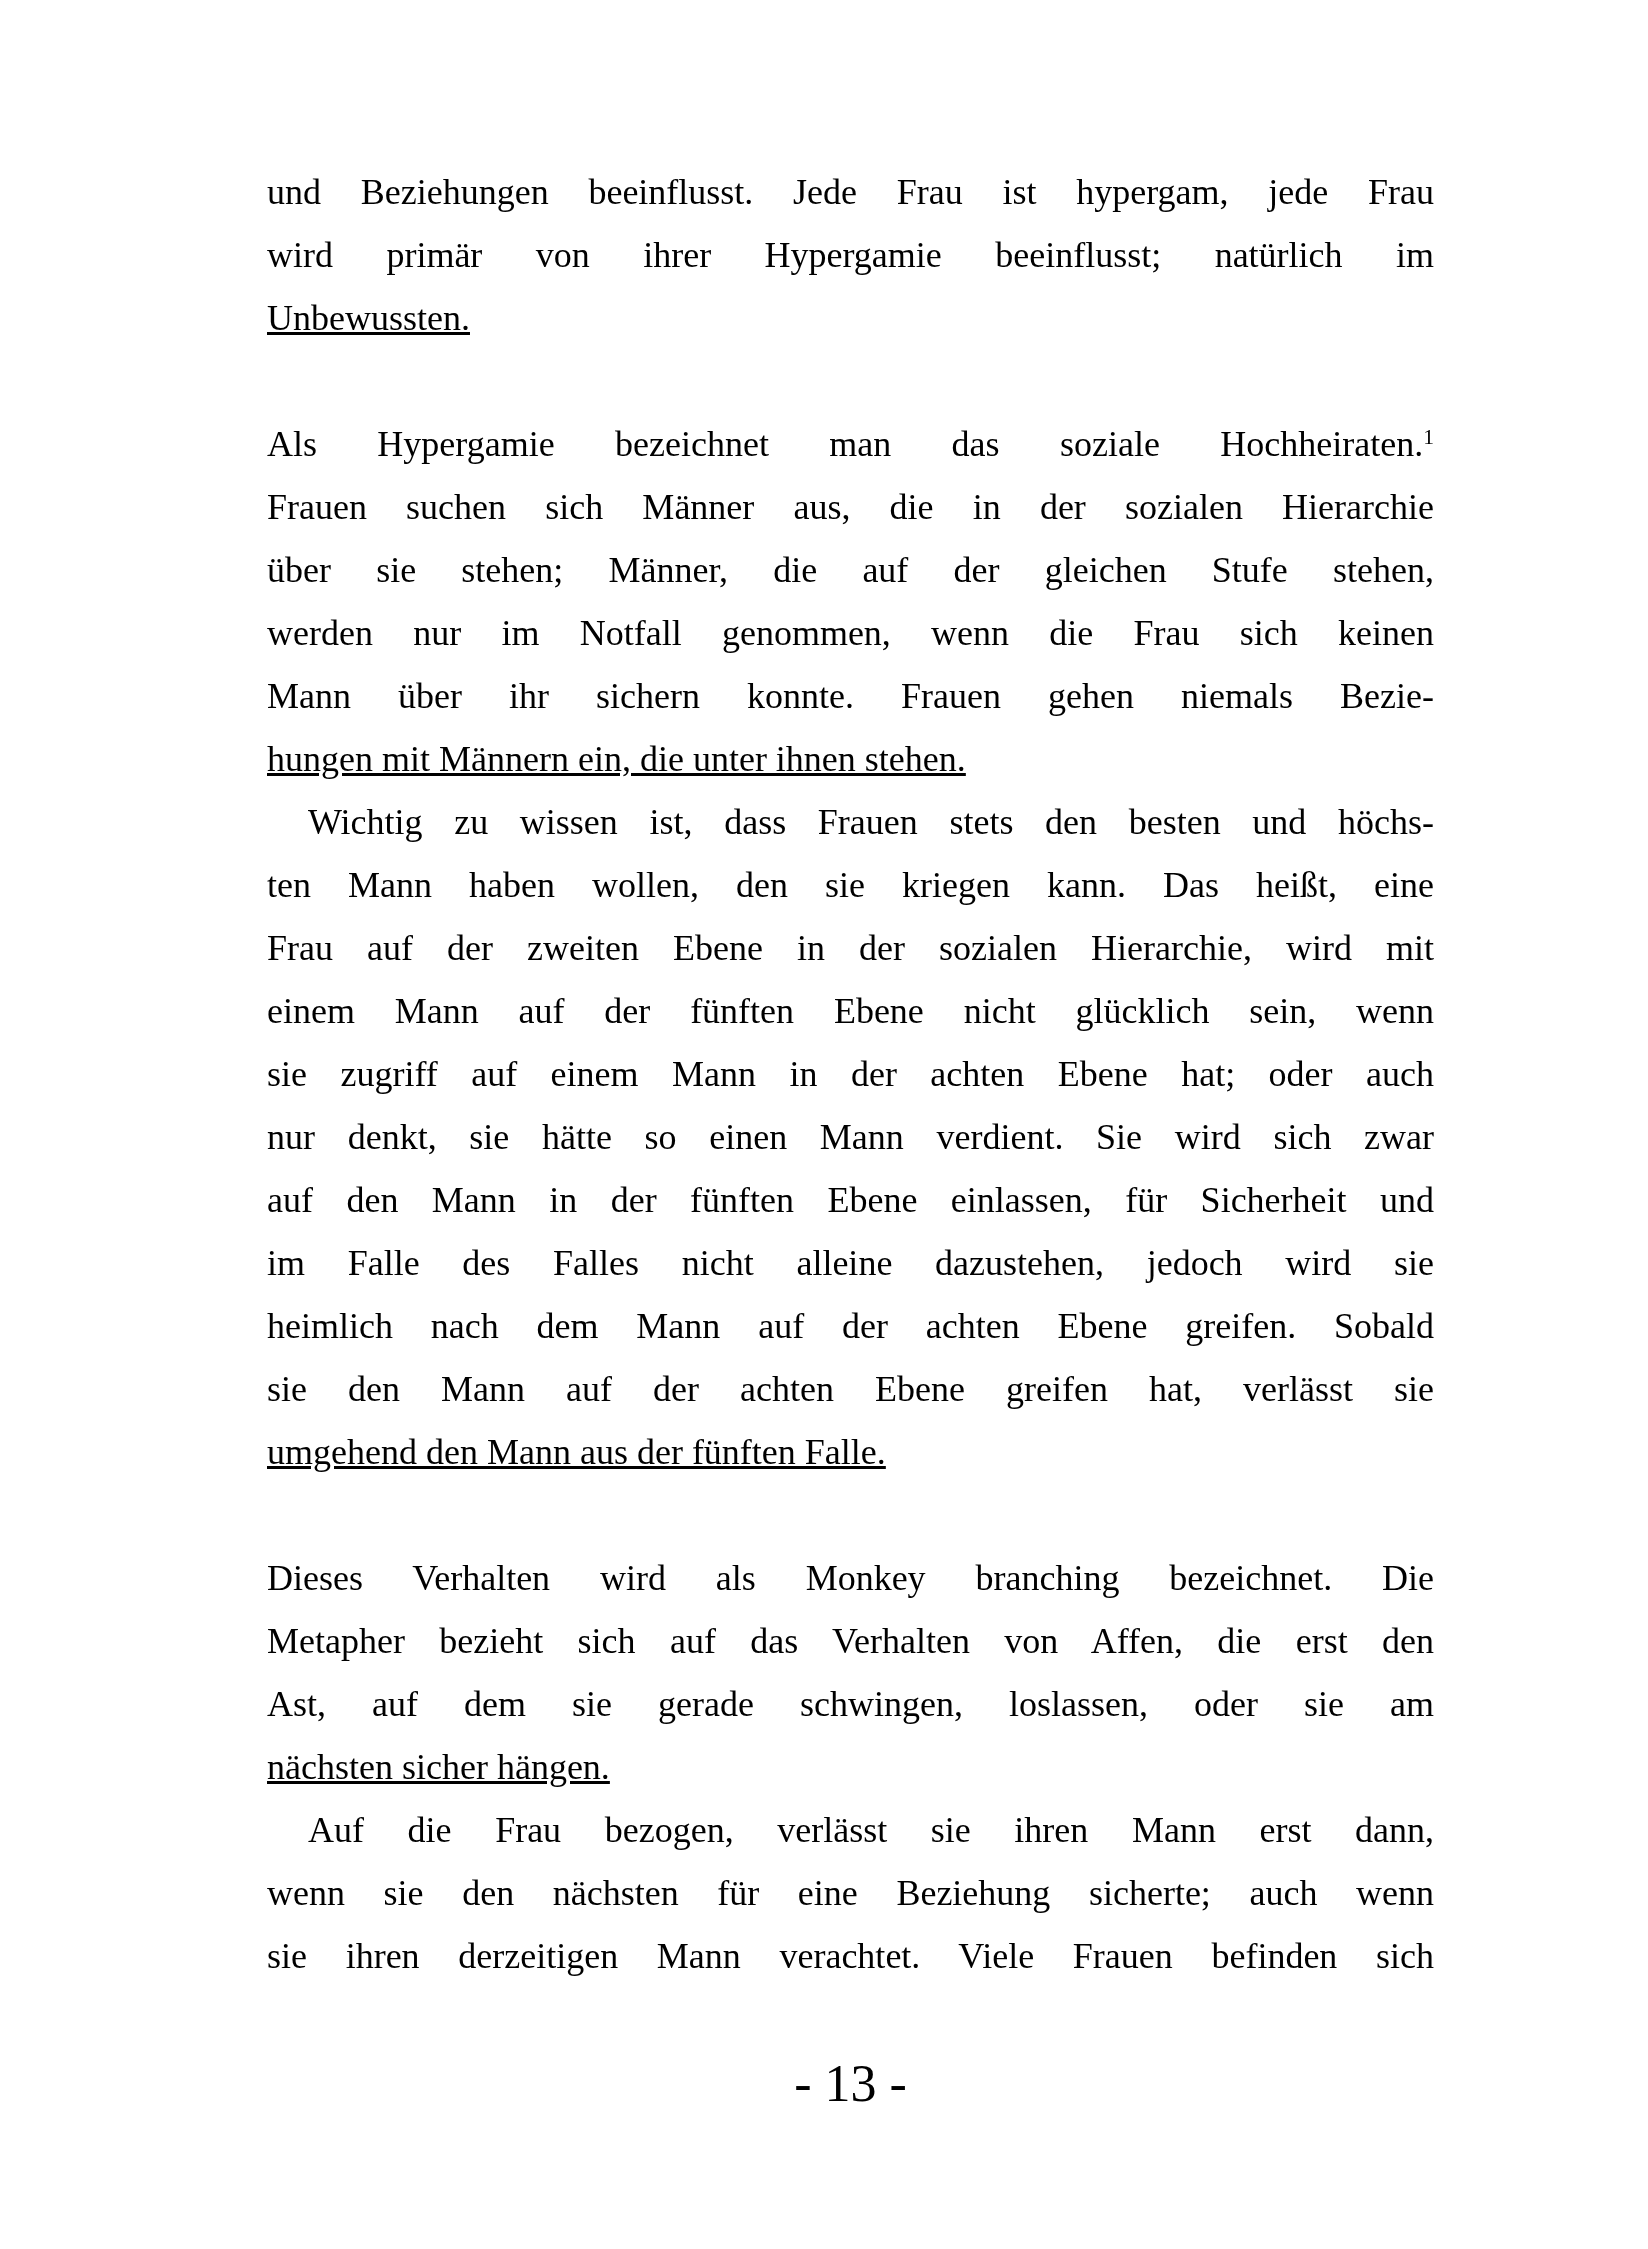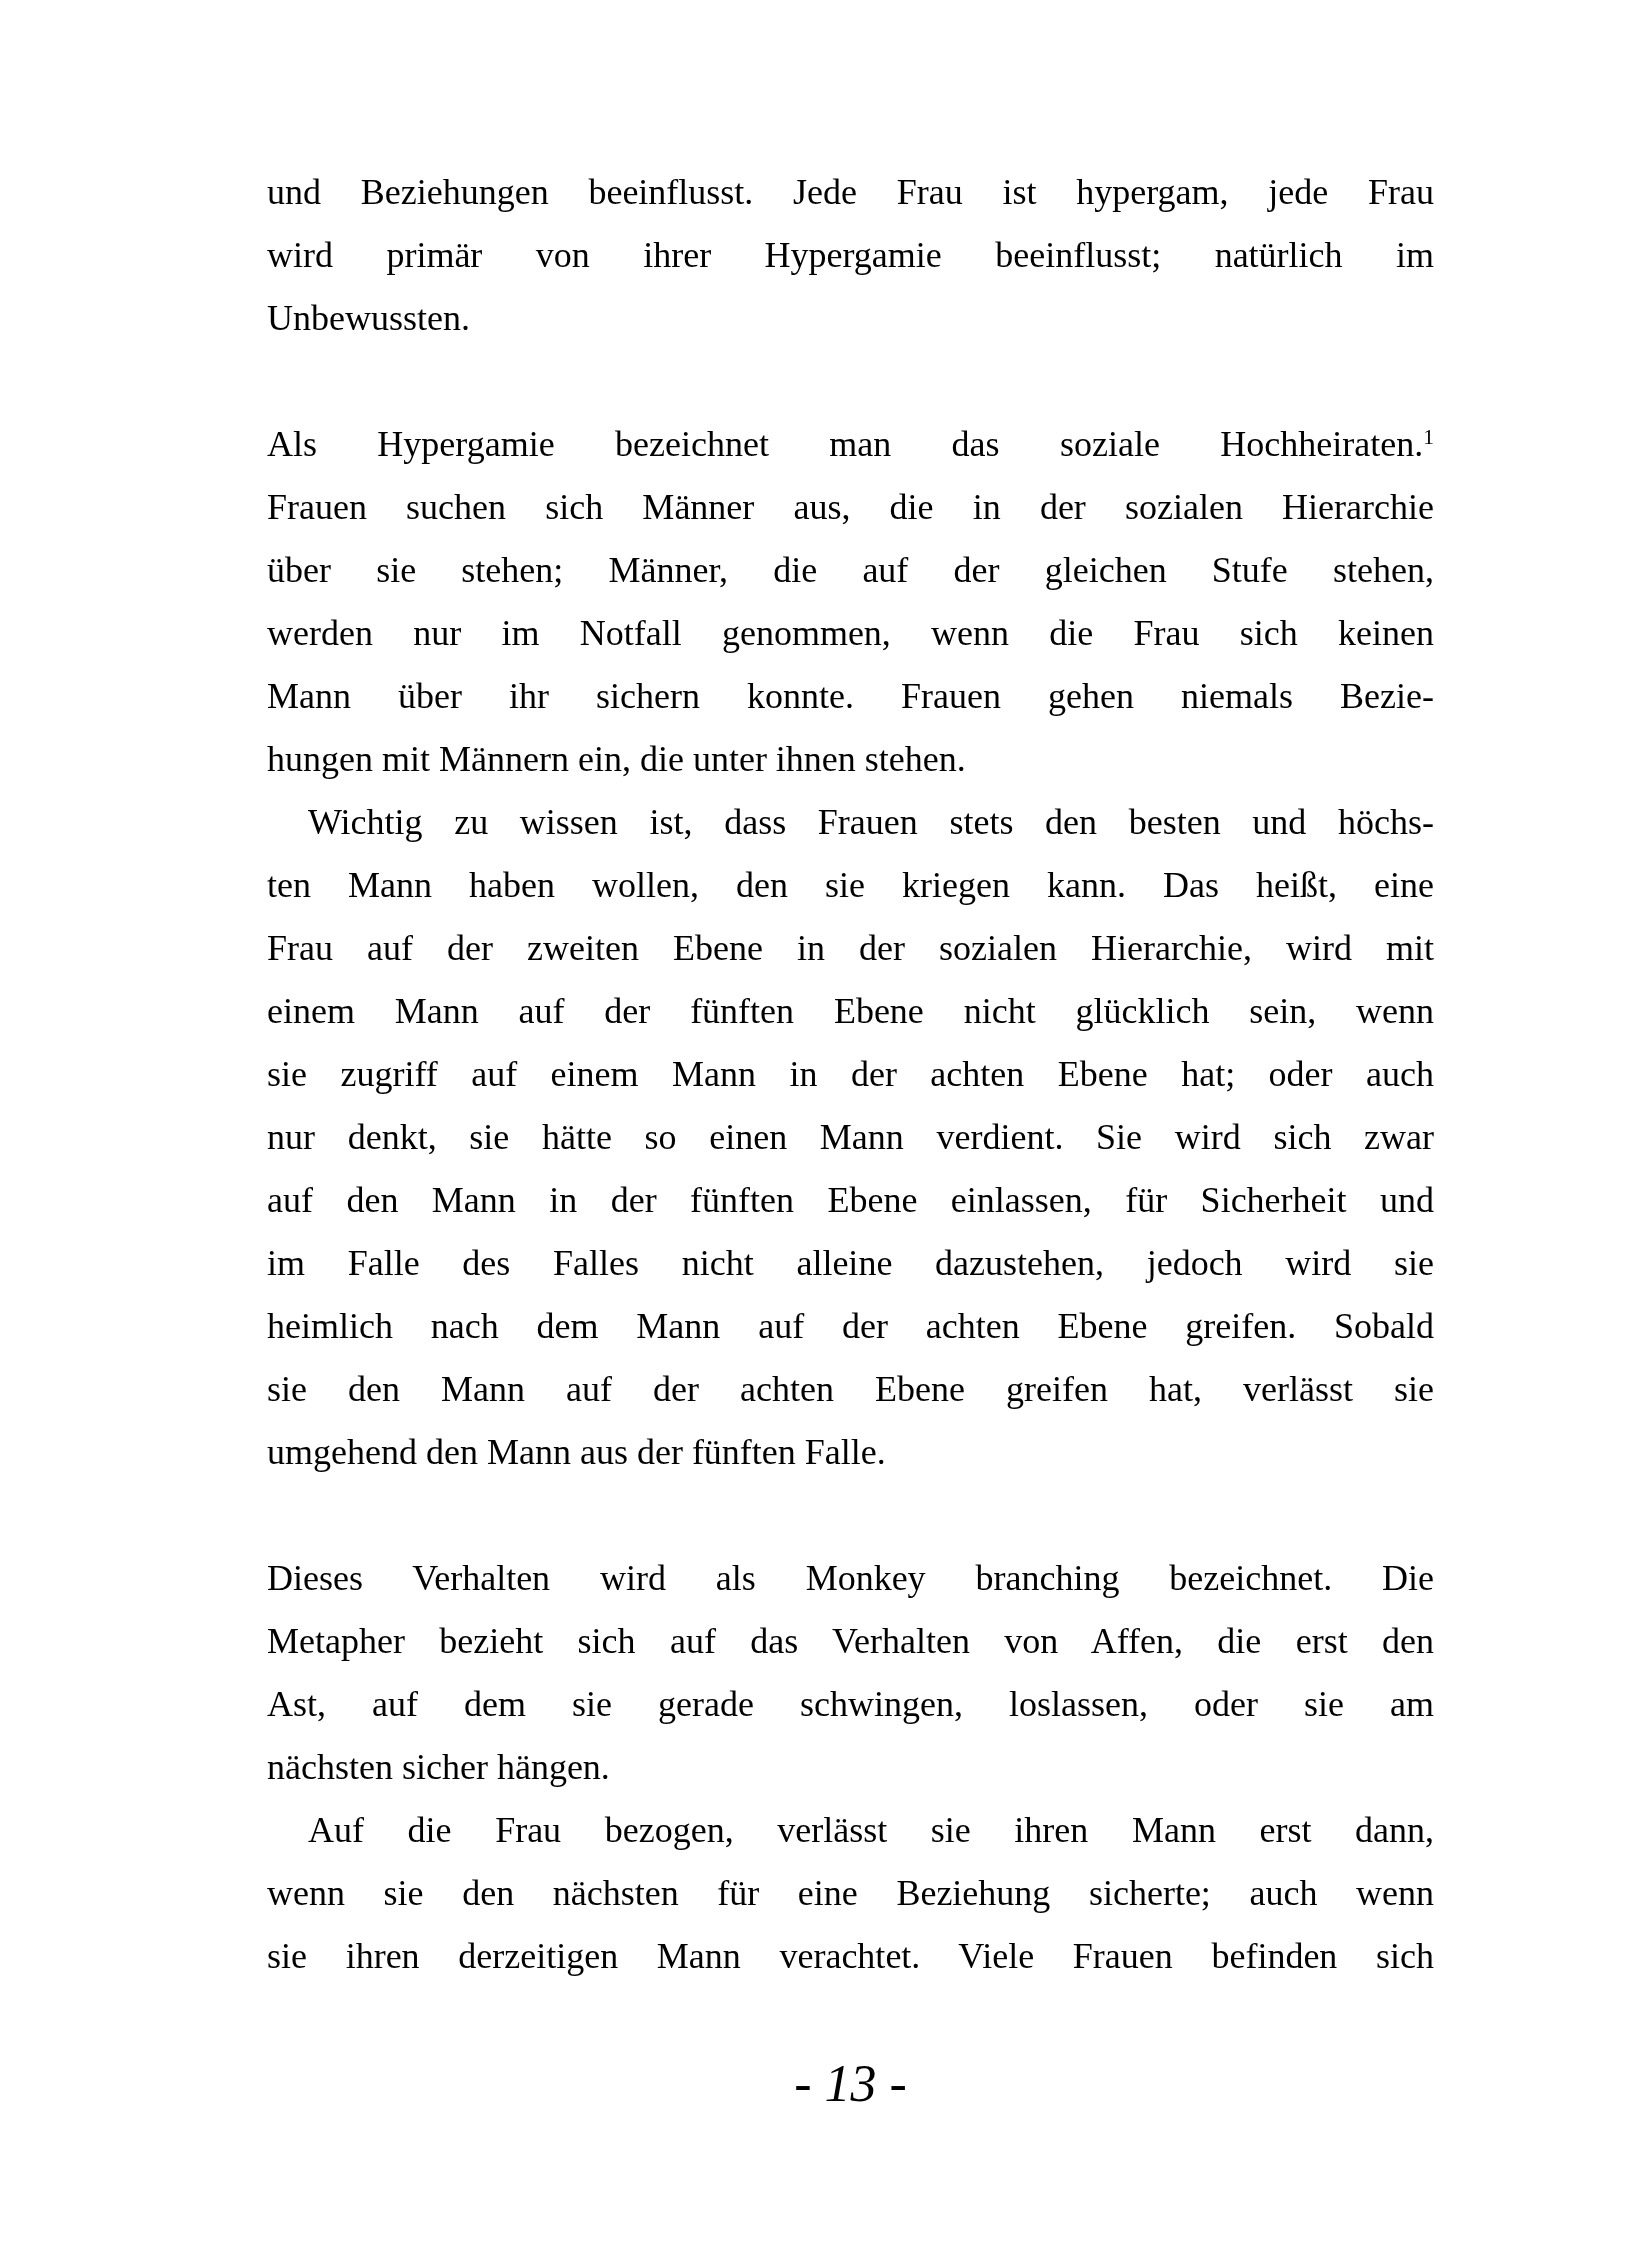--- a/index.html
+++ b/index.html
@@ -37,39 +37,39 @@
       font-size: 36px;
       line-height: 63px;
       white-space: nowrap;
       text-align: justify;
       text-align-last: justify;
       word-spacing: 0;
     }
     .line.last {
       text-align: right;
       text-align-last: left;
+      text-decoration: underline;
     }
     .line.indent {
       left: 41px;
       width: 1126px;
     }
     .line sup {
       font-size: 60%;
       line-height: 0;
       vertical-align: 0.55em;
     }
     .page-number {
       position: absolute;
       left: 267px;
       width: 1167px;
       top: 2052px;
       text-align: center;
       font-size: 52px;
       line-height: 63px;
-      font-style: italic;
     }
   </style>
 </head>
 <body>
 
 <div class="page">
   <div class="column">
 
     <div>
       <div class="line" style="top:161px">und Beziehungen beeinflusst. Jede Frau ist hypergam, jede Frau</div>

